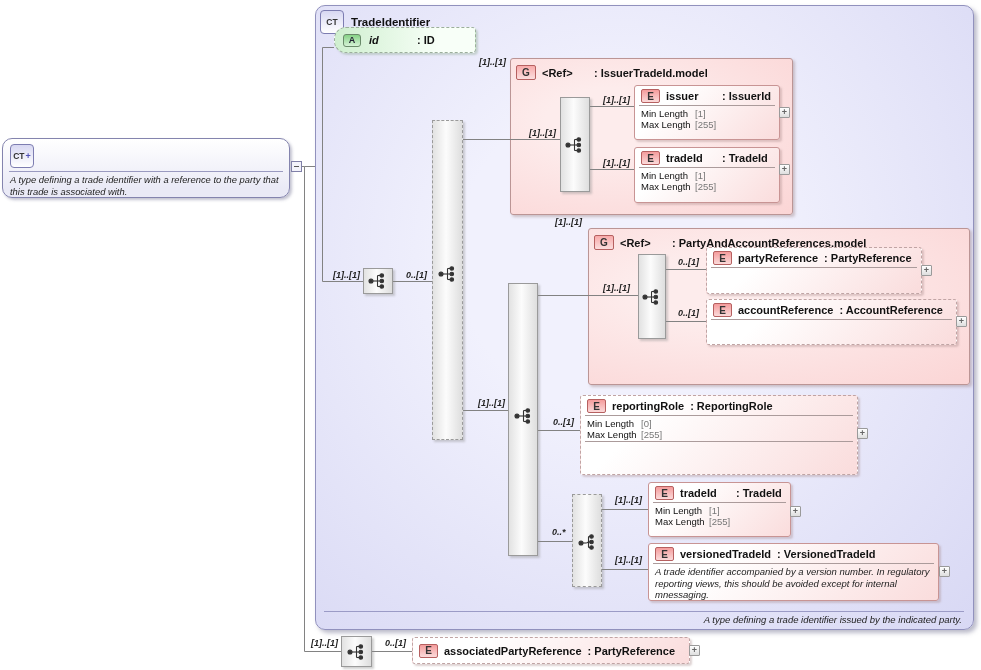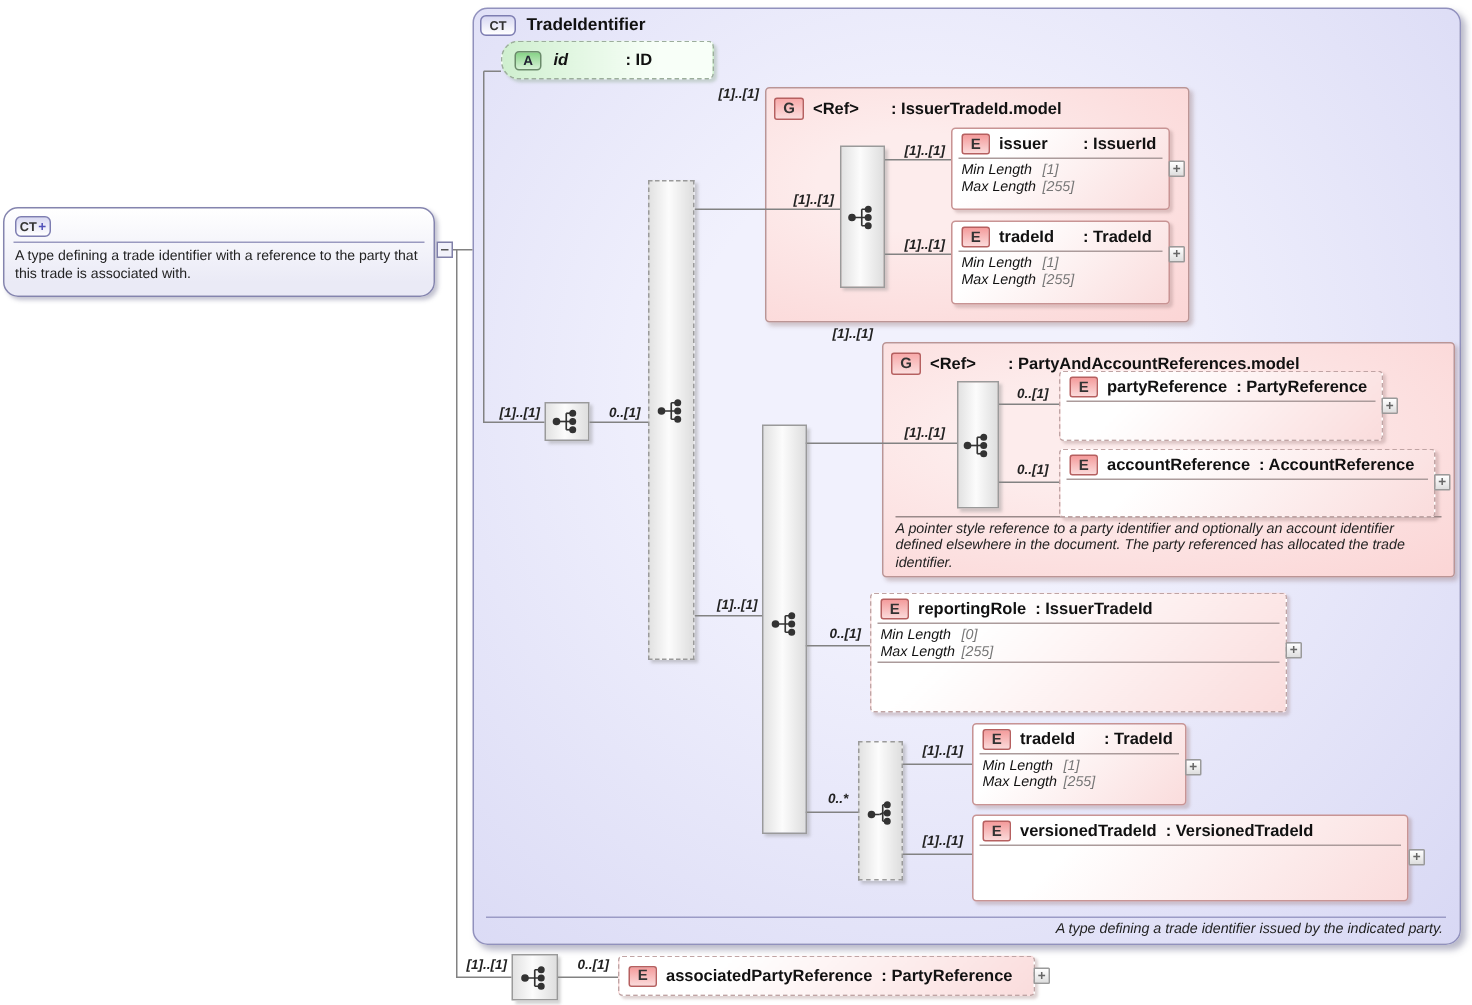--- a/index.html
+++ b/index.html
@@ -17,23 +17,23 @@
   .btitle{font-weight:bold;font-size:11.5px;color:#111;white-space:nowrap;}
   .bfoot{position:absolute;left:8px;right:9px;bottom:3px;border-top:1px solid #9b9bc6;
     padding:2px 2px 1px 2px;font-style:italic;font-size:9.5px;line-height:11.5px;color:#222;text-align:right;}
 
   
   .leftbox{z-index:5;border:1px solid #8484ae;border-radius:10px;
     background:linear-gradient(180deg,#ffffff,#eaeaf6 85%);
     box-shadow:2px 2px 3px rgba(120,120,150,.45);}
   .lhead{display:flex;align-items:center;gap:7px;padding:5px 7px 3px 7px;}
   .lsep{border-top:1px solid #9a9ac0;margin:0 6px;}
-  .ldesc{font-size:9.4px;line-height:11.5px;color:#222;padding:2px 7px;}
-
-  .cticon{min-width:24px;height:14px;border:1px solid #7d7db1;border-radius:4px;
+  .ldesc{font-style:italic;font-size:9.4px;line-height:11.5px;color:#222;padding:2px 7px;}
+
+  .cticon{min-width:24px;height:24px;border:1px solid #7d7db1;border-radius:4px;
     background:linear-gradient(180deg,#d8d8f2,#ffffff);display:inline-flex;align-items:center;
     justify-content:center;font-weight:bold;font-size:8.5px;color:#333;padding:0 2px;gap:1px;}
   .ctplus{color:#5050b8;font-weight:bold;font-size:9px;line-height:9px;}
 
   
   .grp{z-index:3;border:1px solid #bb9595;border-radius:3px;
     background:radial-gradient(ellipse at 35% 40%, #fdecec 25%, #fbd5d5 100%);
     box-shadow:2px 2px 3px rgba(150,120,120,.4);}
   .ghead{display:flex;align-items:center;gap:6px;padding:6px 5px 2px 5px;}
   .gfoot{position:absolute;left:8px;right:8px;bottom:3px;border-top:1px solid #9a8a8a;
@@ -42,21 +42,21 @@
   
   .node{z-index:5;border:1px solid #c89494;border-radius:3px;
     background:linear-gradient(135deg,#ffffff 25%,#fadcdc 100%);
     box-shadow:2px 2px 2px rgba(160,130,130,.35);}
   .node.dashed{border-style:dashed;border-color:#c0a4a4;}
   .trow{display:flex;align-items:center;gap:6px;padding:3px 6px 2px 6px;}
   .ename,.etype{font-weight:bold;font-size:11px;color:#111;white-space:nowrap;}
   .tab46{min-width:46px;} .tab50{min-width:50px;} .tab40{min-width:40px;font-style:italic;}
   .nsep{border-top:1px solid #ab9b9b;margin:0 4px;}
   .facets{padding:2px 6px 1px 6px;}
-  .frow{display:flex;font-style:italic;font-size:9.5px;line-height:11px;color:#111;}
+  .frow{display:flex;font-size:9.5px;line-height:11px;color:#111;}
   .flabel{width:54px;}
   .fval{color:#777;}
   .desc{font-style:italic;font-size:9.5px;line-height:11.5px;color:#222;padding:2px 6px 3px 6px;}
 
   .eicon{min-width:19px;height:14px;border:1px solid #b66060;border-radius:2px;
     background:linear-gradient(180deg,#f49c9c,#fbdada);display:inline-flex;align-items:center;
     justify-content:center;font-weight:bold;font-size:10px;color:#333;}
   .gicon{min-width:20px;height:15px;border:1px solid #b66060;border-radius:2px;
     background:linear-gradient(180deg,#f8aaaa,#fbdede);display:inline-flex;align-items:center;
     justify-content:center;font-weight:bold;font-size:10px;color:#333;}
@@ -254,21 +254,20 @@
         </div>
     </div>
   </div>
 
   <div class="abs grp" style="left:588px;top:228px;width:382px;height:157px;">
     <div class="ghead">
       <span class="gicon">G</span>
       <span class="ename tab46">&lt;Ref&gt;</span>
       <span class="etype">: PartyAndAccountReferences.model</span>
     </div>
-    <div class="gfoot">A pointer style reference to a party identifier and optionally an account identifier defined elsewhere in the document. The party referenced has allocated the trade identifier.</div>
   </div>
   <div class="abs glyphbox center" style="left:638px;top:254px;width:28px;height:85px;">
     <svg width="20" height="18" viewBox="0 0 20 18">
         <use href="#seqg"></use>
       </svg>
   </div>
 
   <div class="abs node dashed" style="left:706px;top:247px;width:216px;height:47px;">
     <div class="trow">
       <span class="eicon">E</span>
@@ -284,21 +283,21 @@
       <span class="ename">accountReference</span>
       <span class="etype">: AccountReference</span>
     </div>
     <div class="nsep"></div>
   </div>
 
   <div class="abs node dashed" style="left:580px;top:395px;width:278px;height:80px;">
     <div class="trow">
       <span class="eicon">E</span>
       <span class="ename">reportingRole</span>
-      <span class="etype">: IssuerTradeId</span>
+      <span class="etype">: ReportingRole</span>
     </div>
     <div class="nsep"></div>
     <div class="facets">
       <div class="frow">
           <span class="flabel">Min Length</span>
           <span class="fval">[0]</span>
         </div>
       <div class="frow">
           <span class="flabel">Max Length</span>
           <span class="fval">[255]</span>
@@ -326,20 +325,21 @@
     </div>
   </div>
 
   <div class="abs node" style="left:648px;top:543px;width:291px;height:58px;">
     <div class="trow">
       <span class="eicon">E</span>
       <span class="ename">versionedTradeId</span>
       <span class="etype">: VersionedTradeId</span>
     </div>
     <div class="nsep"></div>
+    <div class="desc">A trade identifier accompanied by a version number. In regulatory reporting views, this should be avoided except for internal mnessaging.</div>
   </div>
 
   <div class="abs node dashed" style="left:412px;top:637px;width:278px;height:27px;display:flex;align-items:center;gap:6px;padding:0 6px;">
     <span class="eicon">E</span>
     <span class="ename">associatedPartyReference</span>
     <span class="etype">: PartyReference</span>
   </div>
 
   <span class="card" style="left:333px;top:270px;">[1]..[1]</span>
   <span class="card" style="left:406px;top:270px;">0..[1]</span>

